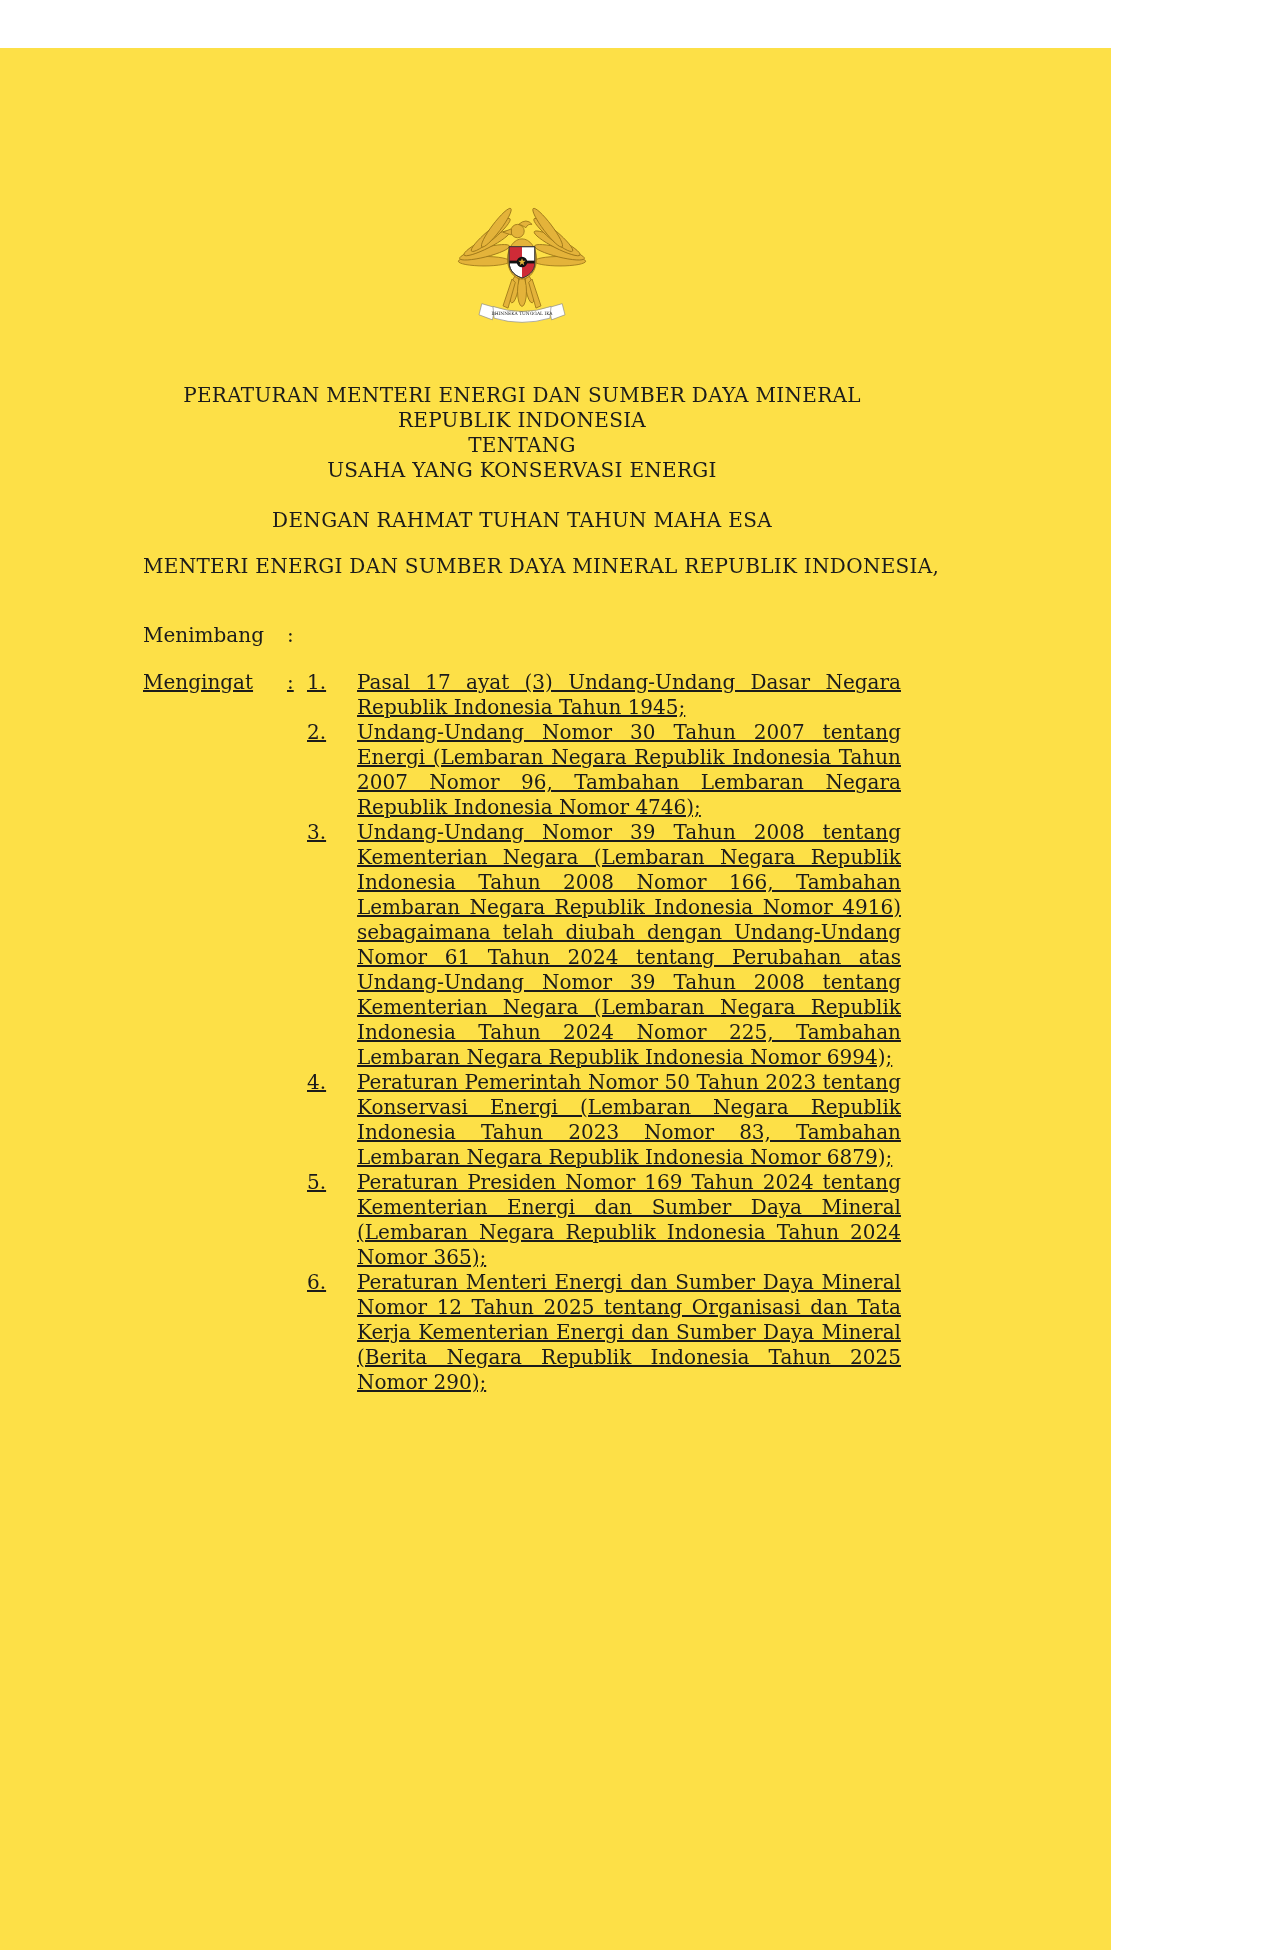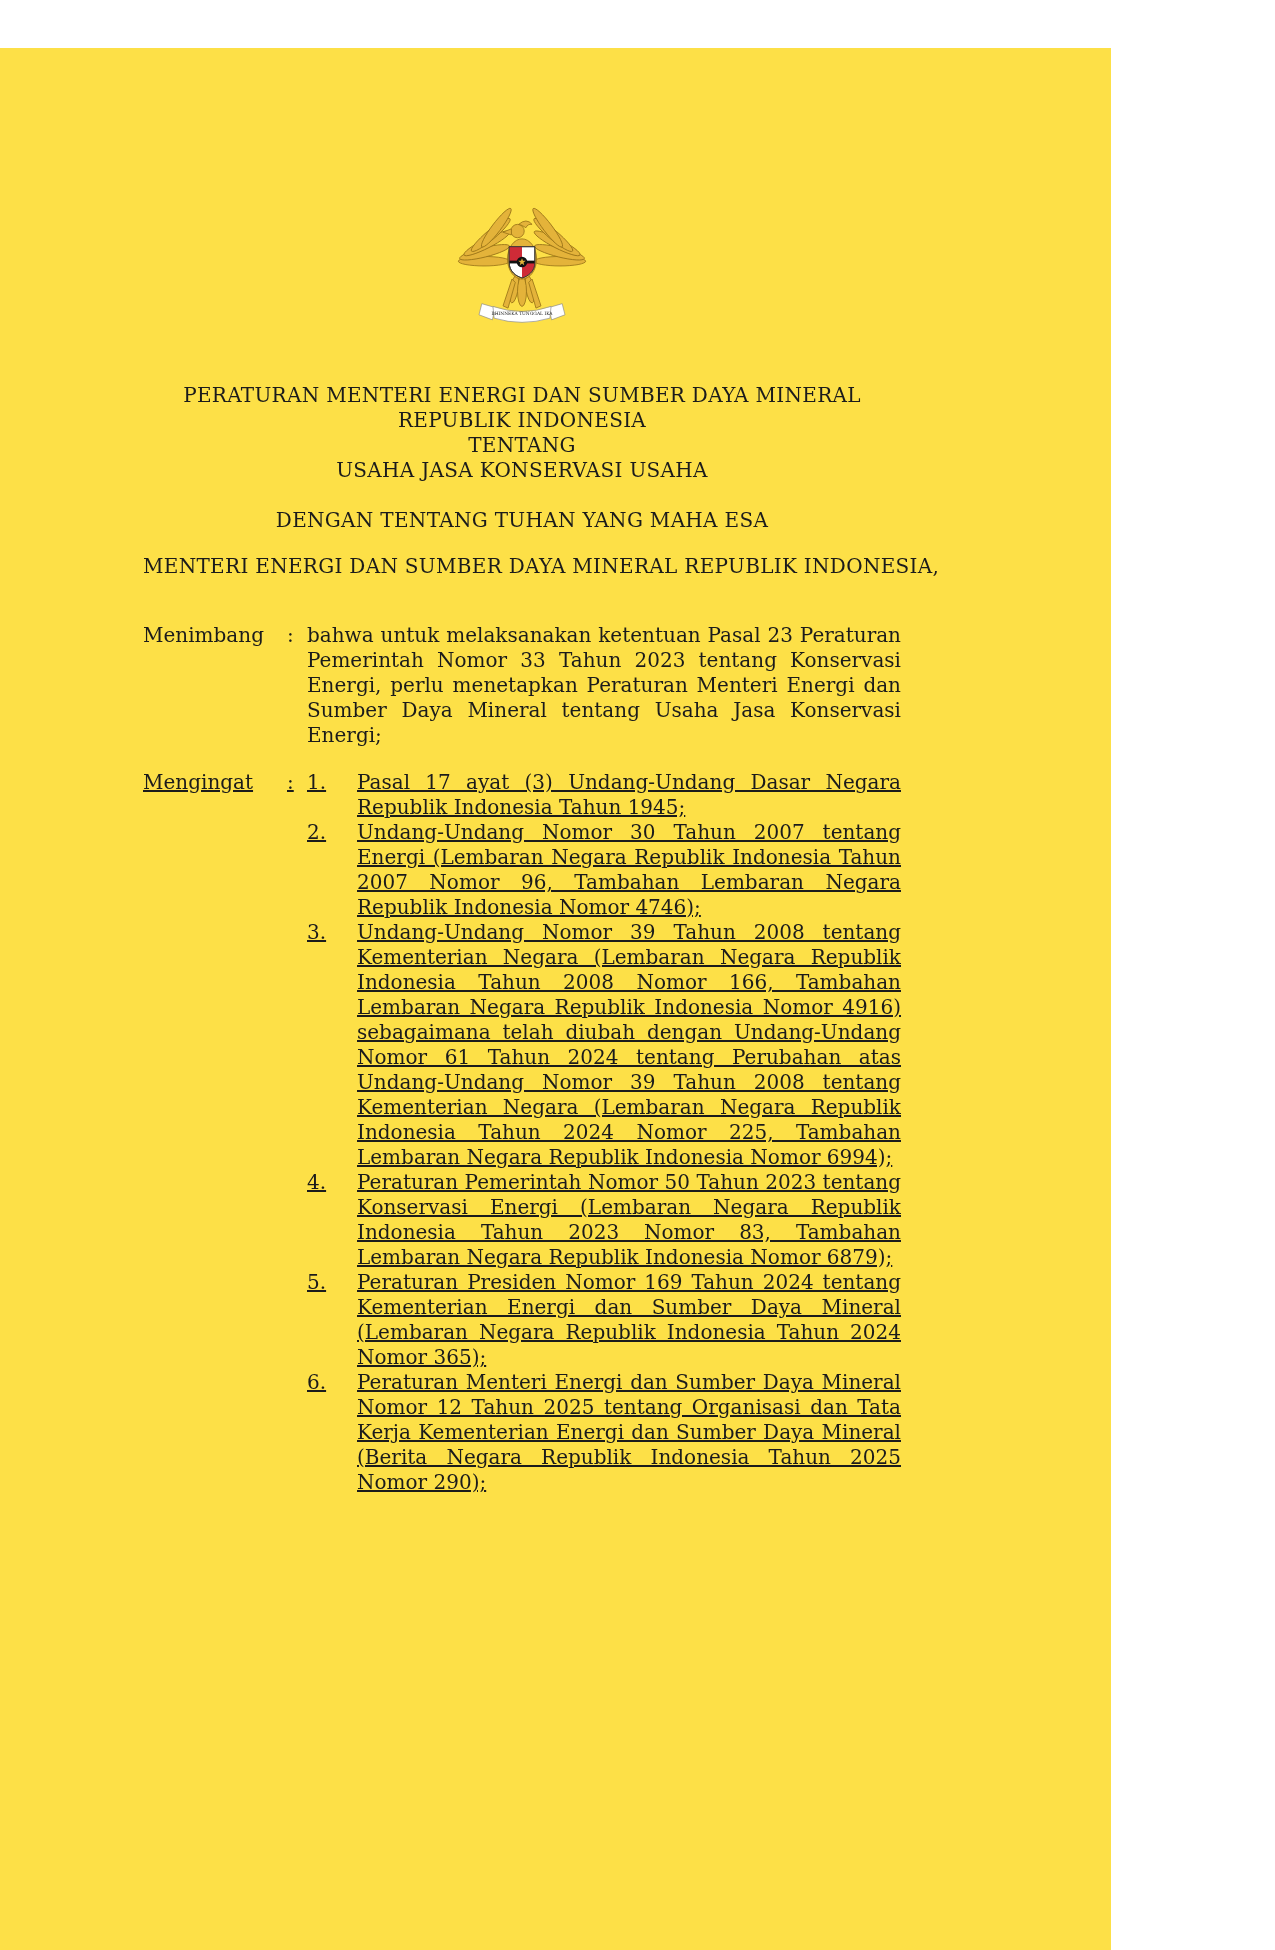--- a/index.html
+++ b/index.html
@@ -111,29 +111,28 @@
           <path d="M68,201 q52,18 104,0 l-2,21 q-50,15 -100,0 z" fill="#ffffff" stroke="#8a8a8a" stroke-width="1.2"></path>
           <text x="120" y="217" text-anchor="middle" font-size="8" fill="#222222">BHINNEKA TUNGGAL IKA</text>
         </g>
       </svg>
     </div>
 
     <div class="title-block">
       <div class="title-line">PERATURAN MENTERI ENERGI DAN SUMBER DAYA MINERAL</div>
       <div class="title-line">REPUBLIK INDONESIA</div>
       <div class="title-line">TENTANG</div>
-      <div class="title-line">USAHA JASA KONSERVASI USAHA</div>
-      <div class="title-line invocation">DENGAN TENTANG TUHAN YANG MAHA ESA</div>
+      <div class="title-line">USAHA YANG KONSERVASI ENERGI</div>
+      <div class="title-line invocation">DENGAN RAHMAT TUHAN TAHUN MAHA ESA</div>
       <div class="title-line authority">MENTERI ENERGI DAN SUMBER DAYA MINERAL REPUBLIK INDONESIA,</div>
     </div>
 
     <div class="clause menimbang">
       <div class="clause-label">Menimbang</div>
       <div class="clause-colon">:</div>
-      <div class="clause-body justify">bahwa untuk melaksanakan ketentuan Pasal 23 Peraturan Pemerintah Nomor 33 Tahun 2023 tentang Konservasi Energi, perlu menetapkan Peraturan Menteri Energi dan Sumber Daya Mineral tentang Usaha Jasa Konservasi Energi;</div>
     </div>
 
     <div class="clause mengingat">
       <div class="clause-label">Mengingat</div>
       <div class="clause-colon">:</div>
       <div class="clause-body">
 
         <div class="list-item">
           <div class="list-num">1.</div>
           <div class="item-text justify">Pasal 17 ayat (3) Undang-Undang Dasar Negara Republik Indonesia Tahun 1945;</div>

